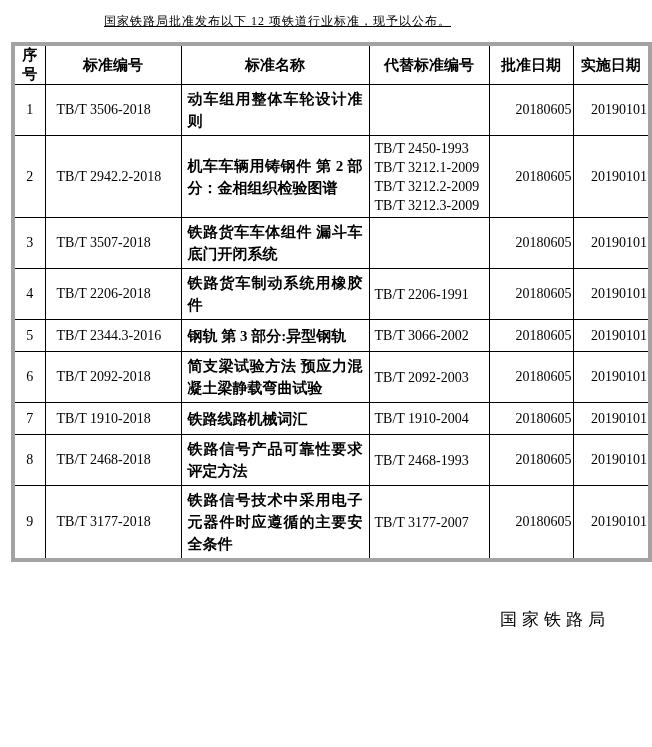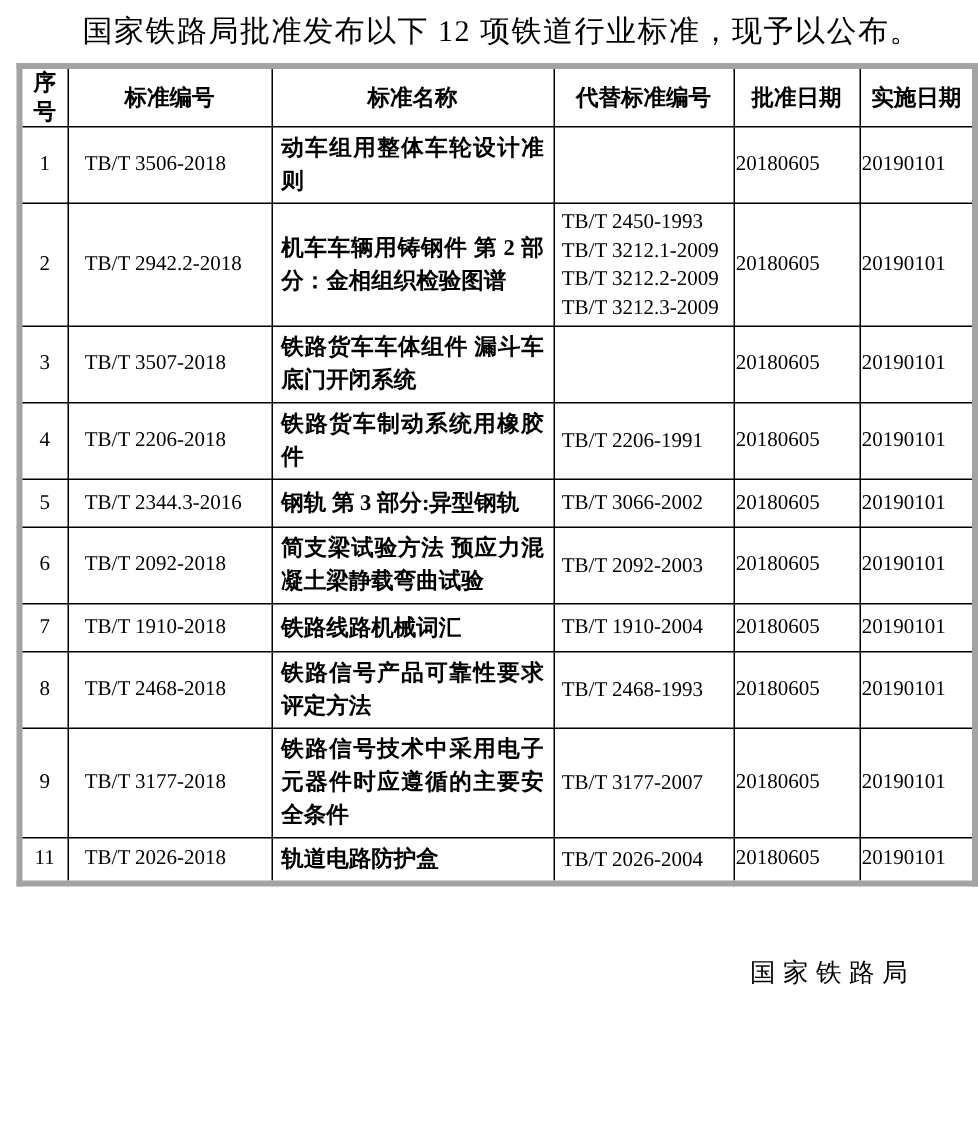--- a/index.html
+++ b/index.html
@@ -4,24 +4,25 @@
 <style>
   html, body { margin: 0; padding: 0; }
   body {
     width: 652px; height: 747px;
     background: #ffffff;
     color: #000000;
     font-family: "Liberation Serif", "DejaVu Serif", serif;
     overflow: hidden;
   }
   .page-title {
-    margin: 9px 10px 0 55px;
-    font-size: 20px;
+    margin: 9px 10px 0 104px;
+    font-size: 12px;
     line-height: 24px;
     letter-spacing: 1px;
+    text-decoration: underline;
   }
   table.standards {
     border-collapse: collapse;
     table-layout: fixed;
     width: 637px;
     margin: 9px 0 0 11px;
     border: 4px solid #a3a3a3;
   }
   th, td {
     border: 1px solid #000;
@@ -45,21 +46,21 @@
     text-align-last: left;
     padding: 3px 6px;
     line-height: 22px;
     font-weight: bold;
   }
   .cell-replaced {
     padding: 1px 2px 1px 5px;
     white-space: pre-line;
     line-height: 19px;
   }
-  .cell-date { text-align: left; }
+  .cell-date { text-align: right; }
   .footer-agency {
     margin-top: 46px;
     text-align: right;
     padding-right: 42px;
     font-size: 17px;
     letter-spacing: 5px;
   }
 </style>
 </head>
 <body>
@@ -154,24 +155,16 @@
       <td class="cell-date">20190101</td>
     </tr>
     <tr style="height:64px">
       <td class="cell-seq">9</td>
       <td class="cell-code">TB/T 3177-2018</td>
       <td class="cell-name">铁路信号技术中采用电子元器件时应遵循的主要安全条件</td>
       <td class="cell-replaced">TB/T 3177-2007</td>
       <td class="cell-date">20180605</td>
       <td class="cell-date">20190101</td>
     </tr>
-    <tr style="height:30px">
-      <td class="cell-seq">11</td>
-      <td class="cell-code">TB/T 2026-2018</td>
-      <td class="cell-name">轨道电路防护盒</td>
-      <td class="cell-replaced">TB/T 2026-2004</td>
-      <td class="cell-date">20180605</td>
-      <td class="cell-date">20190101</td>
-    </tr>
   </tbody>
 </table>
 
 <div class="footer-agency">国家铁路局</div>
 
 </body></html>

